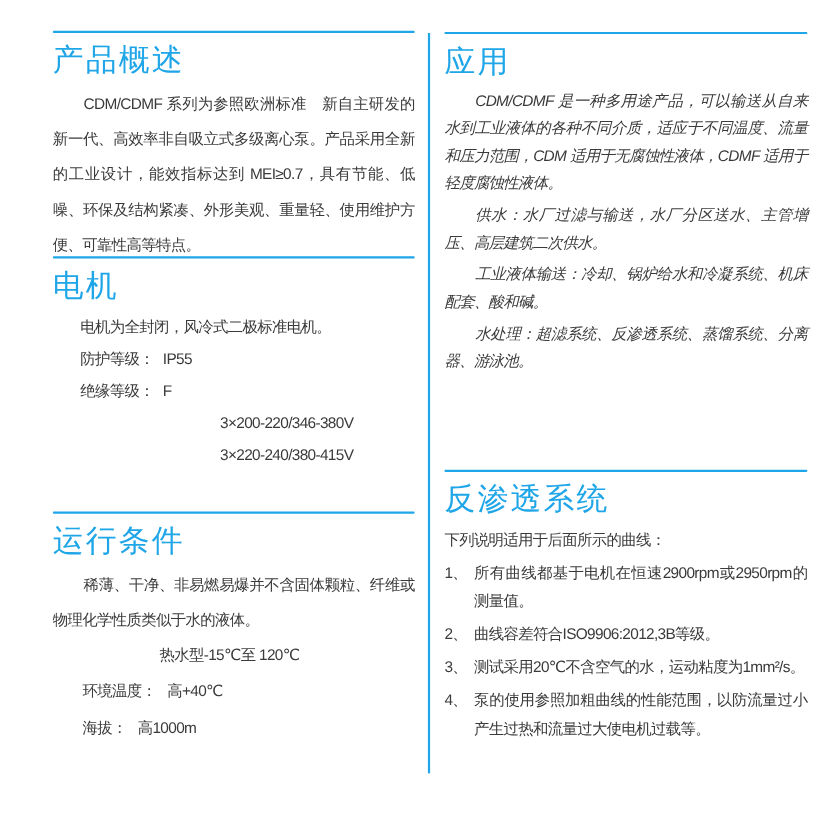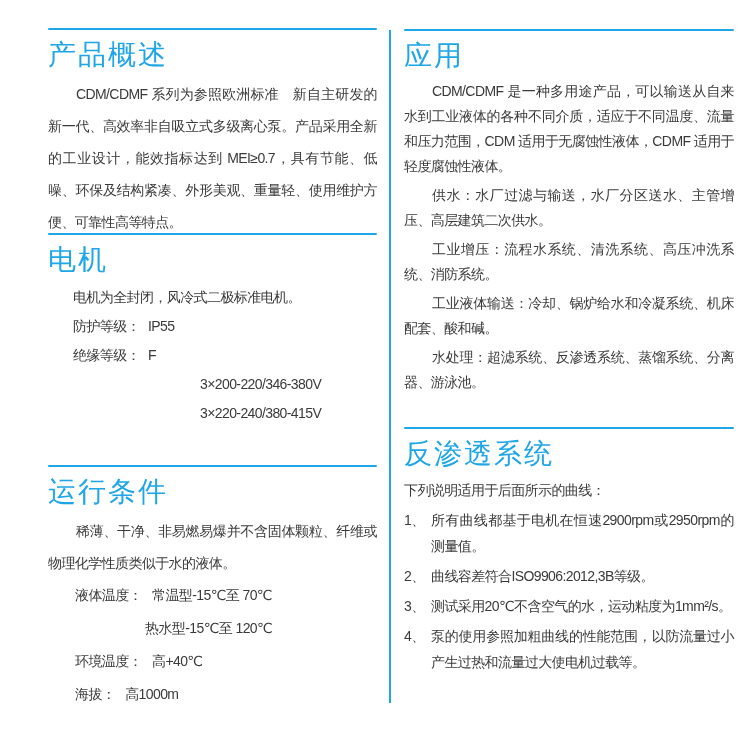--- a/index.html
+++ b/index.html
@@ -39,21 +39,21 @@
     font-weight:normal;
     letter-spacing:2px;
     line-height:34px;
     margin:8px 0 6px 0;
   }
   .para {
     text-align:justify;
     text-indent:2em;
     line-height:32px;
   }
-  .para-tight { line-height:25px; margin-bottom:4px; }
+  .para-tight { line-height:25px; margin-bottom:4px;font-style:italic; }
   
   .m-line { line-height:29px; padding-left:25px; display:flex; }
   .m-label { min-width:75px; }
   .m-cont  { padding-left:152px; }
   .m-intro { line-height:29px; padding-left:25px; margin-top:2px; }
   
   .op-line { line-height:33px; padding-left:27px; display:flex; }
   .op-label { margin-right:10px; }
   .op-spacer { display:inline-block; min-width:70px; }
   
@@ -93,24 +93,20 @@
       <div class="m-line m-cont">
         <span>3×220-240/380-415V</span>
       </div>
     </section>
 
     <section class="sec sec-operating">
       <div class="rule"></div>
       <h2>运行条件</h2>
       <p class="para">稀薄、干净、非易燃易爆并不含固体颗粒、纤维或物理化学性质类似于水的液体。</p>
       <div class="op-line">
-        <span class="op-label">液体温度：</span>
-        <span>常温型-15℃至 70℃</span>
-      </div>
-      <div class="op-line">
         <span class="op-spacer"></span>
         <span>热水型-15℃至 120℃</span>
       </div>
       <div class="op-line">
         <span class="op-label">环境温度：</span>
         <span>高+40℃</span>
       </div>
       <div class="op-line">
         <span class="op-label">海拔：</span>
         <span>高1000m</span>
@@ -121,21 +117,20 @@
 
   <div class="rule-v"></div>
 
   <div class="col col-right">
 
     <section class="sec sec-application">
       <div class="rule"></div>
       <h2>应用</h2>
       <p class="para para-tight">CDM/CDMF 是一种多用途产品，可以输送从自来水到工业液体的各种不同介质，适应于不同温度、流量和压力范围，CDM 适用于无腐蚀性液体，CDMF 适用于轻度腐蚀性液体。</p>
       <p class="para para-tight">供水：水厂过滤与输送，水厂分区送水、主管增压、高层建筑二次供水。</p>
-      <p class="para para-tight">工业增压：流程水系统、清洗系统、高压冲洗系统、消防系统。</p>
       <p class="para para-tight">工业液体输送：冷却、锅炉给水和冷凝系统、机床配套、酸和碱。</p>
       <p class="para para-tight">水处理：超滤系统、反渗透系统、蒸馏系统、分离器、游泳池。</p>
     </section>
 
     <section class="sec sec-curve">
       <div class="rule"></div>
       <h2>反渗透系统</h2>
       <p class="cv-intro">下列说明适用于后面所示的曲线：</p>
       <div class="cv-item">
         <span class="cv-num">1、</span>

